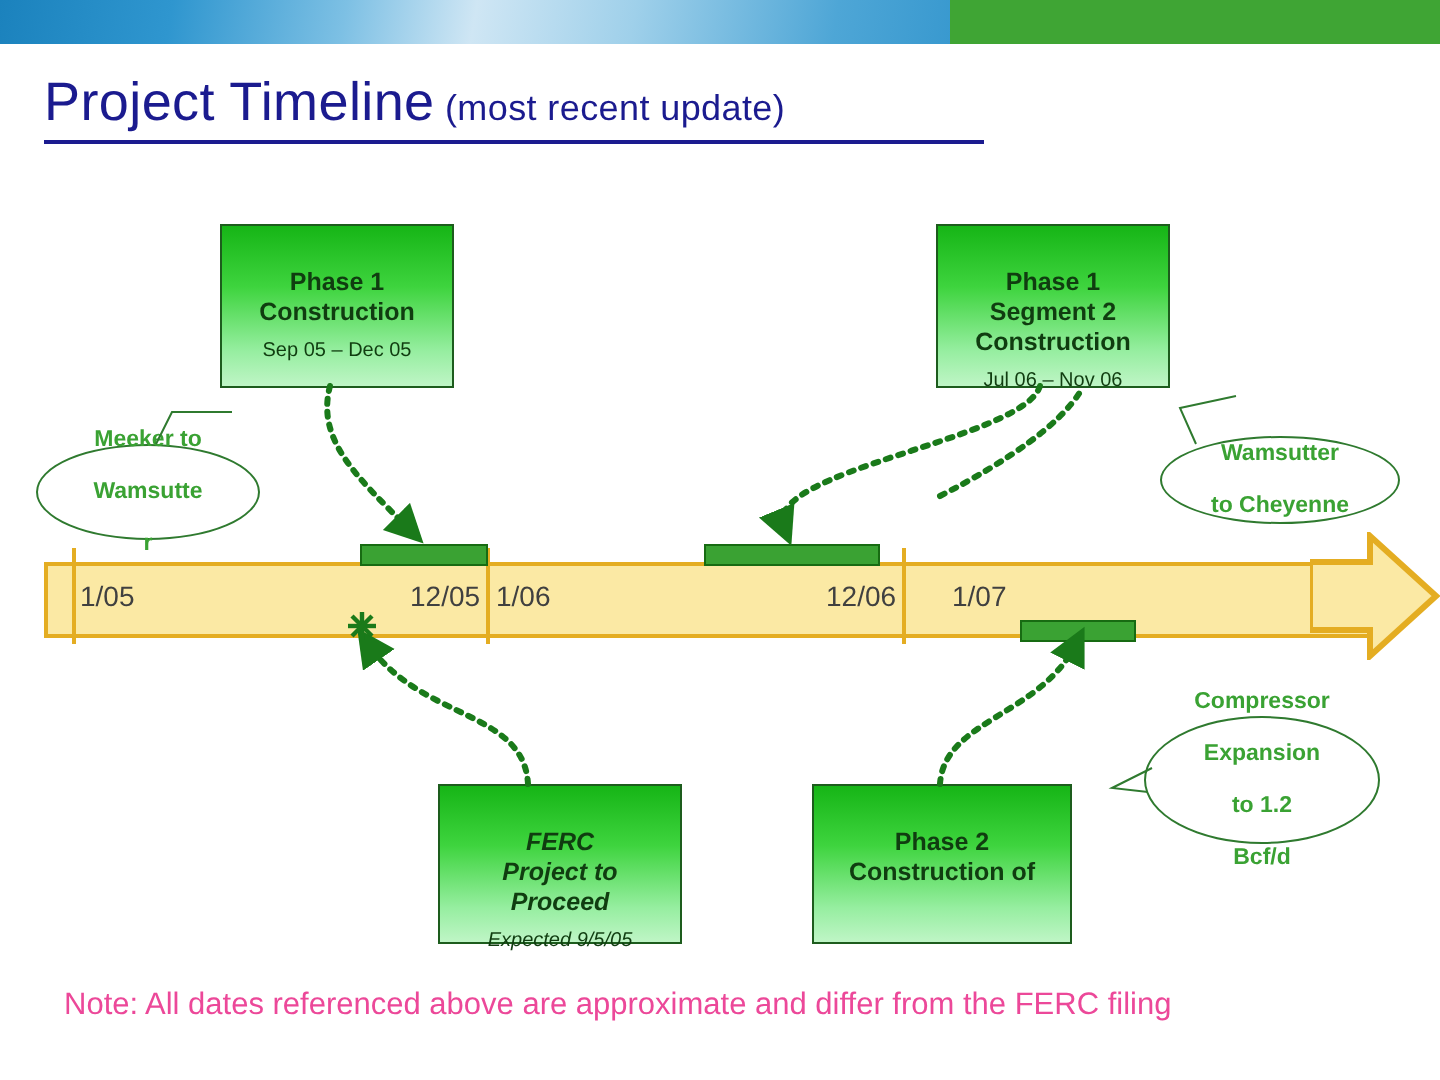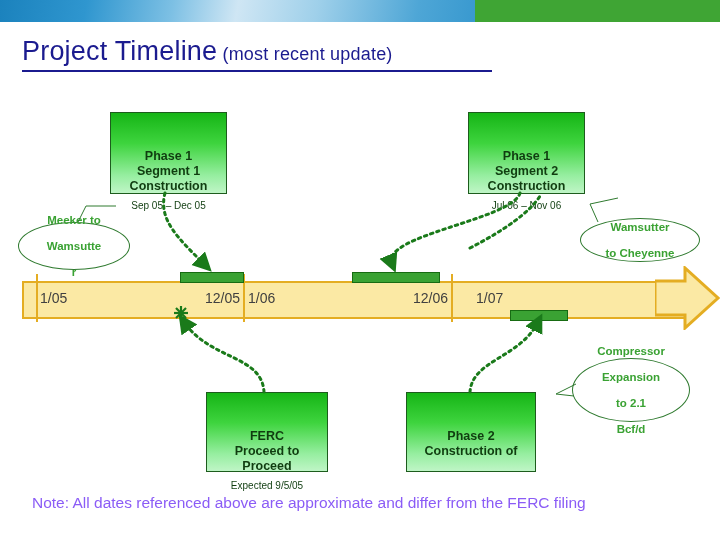--- a/index.html
+++ b/index.html
@@ -19,22 +19,22 @@
          color:#1b1b8f;font-size:27px;font-weight:400;white-space:nowrap;
          letter-spacing:.2px;}
   #title .sub{font-size:18px;}
   #title-underline{position:absolute;left:22px;top:70px;width:470px;height:2px;
          background:#1b1b8f;}
 
   
   .gbox{position:absolute;border:1px solid #1d5c1d;
         background:linear-gradient(180deg,#16b516 0%,#3ed43e 38%,#96eea0 78%,#bff5c6 100%);
         color:#0f3d0f;text-align:center;}
-  .gbox .t{font-weight:bold;font-size:12.5px;line-height:15px;padding-top:8px;
-           color:#103d10;margin-top:28px;}
+  .gbox .t{font-weight:bold;font-size:12.5px;line-height:15px;padding-top:21px;
+           color:#103d10;}
   .gbox .d{font-size:10px;line-height:12px;padding-top:6px;color:#103d10;}
 
   
   #tl-bar{position:absolute;left:22px;top:281px;width:660px;height:34px;
           background:#fbe9a4;border-top:2px solid #e4ad22;border-bottom:2px solid #e4ad22;
           border-left:2px solid #e4ad22;}
   .tl-tick{position:absolute;width:2px;height:48px;background:#e4ad22;top:274px;}
   .tl-lab{position:absolute;top:290px;font-size:14px;color:#404040;white-space:nowrap;}
   #tl-head{position:absolute;left:655px;top:266px;width:0;height:0;}
   #tl-head svg{display:block;}
@@ -48,37 +48,36 @@
         line-height:13px;display:flex;align-items:center;justify-content:center;
         background:transparent;}
   .oval span{display:block;width:100%;}
 
   
   #links{position:absolute;left:0;top:0;width:720px;height:540px;
          pointer-events:none;}
 
   
   #note{position:absolute;left:32px;top:494px;width:670px;
-        color:#8b5cf6;font-size:15.5px;white-space:nowrap;}
+        color:#ec4899;font-size:15.5px;white-space:nowrap;}
 </style>
 </head>
 <body>
 
 <div id="banner"></div>
 <div id="banner-green"></div>
 
 <div id="title">
   <span>Project Timeline</span><span class="sub"> (most recent update)</span>
 </div>
 <div id="title-underline"></div>
 
 <div class="gbox" style="left:110px;top:112px;width:115px;height:80px;">
   <div class="t">
     <div>Phase 1</div>
-    <div>Segment 1</div>
     <div>Construction</div>
   </div>
   <div class="d">Sep 05 – Dec 05</div>
 </div>
 
 <div class="gbox" style="left:468px;top:112px;width:115px;height:80px;">
   <div class="t">
     <div>Phase 1</div>
     <div>Segment 2</div>
     <div>Construction</div>
@@ -116,41 +115,41 @@
 <div class="tl-lab" style="left:205px;">12/05</div>
 <div class="tl-lab" style="left:248px;">1/06</div>
 <div class="tl-lab" style="left:413px;">12/06</div>
 <div class="tl-lab" style="left:476px;">1/07</div>
 
 <div class="seg" style="left:180px;top:272px;width:62px;"></div>
 <div class="seg" style="left:352px;top:272px;width:86px;"></div>
 <div class="seg" style="left:510px;top:310px;width:56px;"></div>
 <div class="seg" style="left:205px;top:393px;width:120px;height:6px;border:0;background:#2d8c28;opacity:0;"></div>
 
-<div class="gbox" style="left:206px;top:392px;width:120px;height:78px;">
+<div class="gbox" style="left:219px;top:392px;width:120px;height:78px;font-style:italic;">
   <div class="t">
     <div>FERC</div>
-    <div>Proceed to</div>
+    <div>Project to</div>
     <div>Proceed</div>
   </div>
   <div class="d">Expected 9/5/05</div>
 </div>
 
 <div class="gbox" style="left:406px;top:392px;width:128px;height:78px;">
   <div class="t">
     <div>Phase 2</div>
     <div>Construction of</div>
   </div>
 </div>
 
 <div class="oval" style="left:572px;top:358px;width:116px;height:62px;">
   <span>
     <span>Compressor</span><br>
     <span>Expansion</span><br>
-    <span>to 2.1</span><br>
+    <span>to 1.2</span><br>
     <span>Bcf/d</span>
   </span>
 </div>
 
 <svg id="links">
   <defs>
     <marker id="ah" markerWidth="7" markerHeight="7" refX="3.2" refY="3.2" orient="auto" markerUnits="strokeWidth">
       <path d="M0,0 L6.4,3.2 L0,6.4 z" fill="#1a7a1a"></path>
     </marker>
   </defs>

